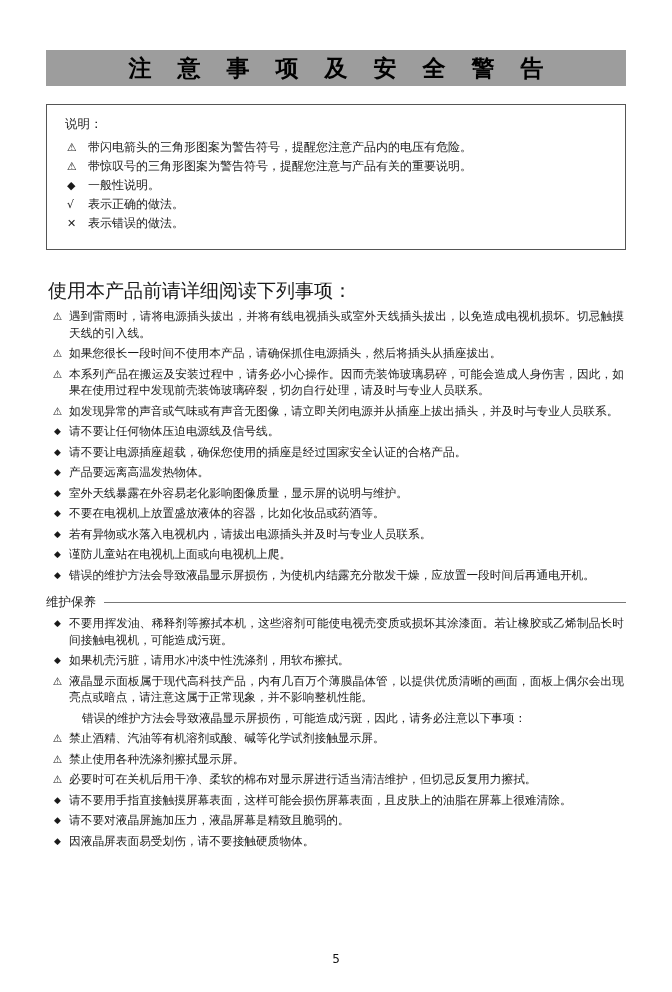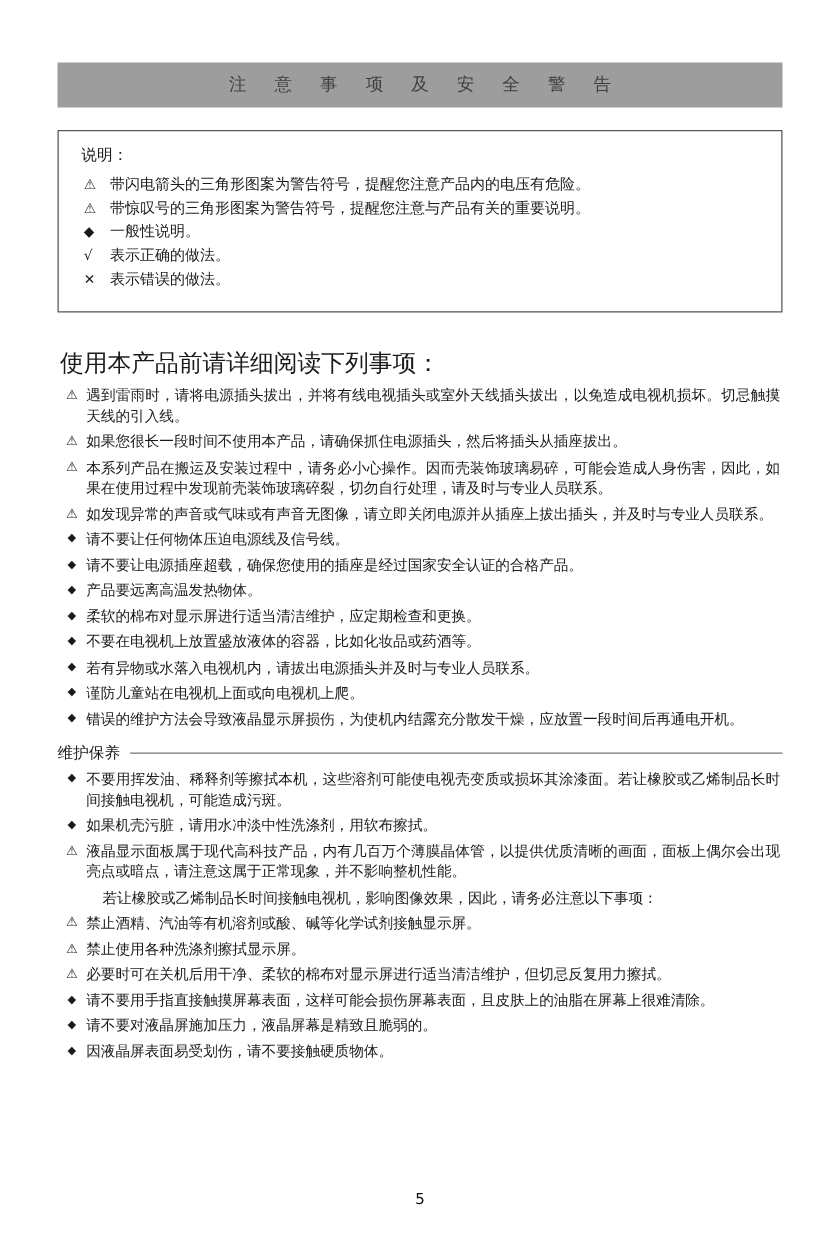--- a/index.html
+++ b/index.html
@@ -26,25 +26,25 @@
   
   .banner {
     margin-top: 50px;
     height: 36px;
     background: #9d9d9d;
     display: flex;
     align-items: center;
     justify-content: center;
   }
   .banner-title {
-    color: #404040;
-    font-size: 14px;
+    color: #000000;
+    font-size: 23px;
     letter-spacing: 9px;
     text-indent: 9px;
-    font-weight: normal;
+    font-weight: bold;
   }
   
   .legend-box {
     margin-top: 18px;
     border: 1px solid #555;
     padding: 11px 16px 17px 16px;
   }
   .legend-title {
     font-size: 12.5px;
     margin-bottom: 6px;
@@ -193,21 +193,21 @@
     <div class="item">
       <div class="sym diamond">◆</div>
       <div class="txt">请不要让电源插座超载，确保您使用的插座是经过国家安全认证的合格产品。</div>
     </div>
     <div class="item">
       <div class="sym diamond">◆</div>
       <div class="txt">产品要远离高温发热物体。</div>
     </div>
     <div class="item">
       <div class="sym diamond">◆</div>
-      <div class="txt">柔软的棉布对显示屏进行适当清洁维护，应定期检查和更换。</div>
+      <div class="txt">室外天线暴露在外容易老化影响图像质量，显示屏的说明与维护。</div>
     </div>
     <div class="item">
       <div class="sym diamond">◆</div>
       <div class="txt">不要在电视机上放置盛放液体的容器，比如化妆品或药酒等。</div>
     </div>
     <div class="item">
       <div class="sym diamond">◆</div>
       <div class="txt">若有异物或水落入电视机内，请拔出电源插头并及时与专业人员联系。</div>
     </div>
     <div class="item">
@@ -233,21 +233,21 @@
       <div class="sym diamond">◆</div>
       <div class="txt">如果机壳污脏，请用水冲淡中性洗涤剂，用软布擦拭。</div>
     </div>
   </div>
 
   <div>
     <div class="item">
       <div class="sym">⚠</div>
       <div class="txt">液晶显示面板属于现代高科技产品，内有几百万个薄膜晶体管，以提供优质清晰的画面，面板上偶尔会出现亮点或暗点，请注意这属于正常现象，并不影响整机性能。</div>
     </div>
-    <div class="subnote">若让橡胶或乙烯制品长时间接触电视机，影响图像效果，因此，请务必注意以下事项：</div>
+    <div class="subnote">错误的维护方法会导致液晶显示屏损伤，可能造成污斑，因此，请务必注意以下事项：</div>
     <div class="item">
       <div class="sym">⚠</div>
       <div class="txt">禁止酒精、汽油等有机溶剂或酸、碱等化学试剂接触显示屏。</div>
     </div>
     <div class="item">
       <div class="sym">⚠</div>
       <div class="txt">禁止使用各种洗涤剂擦拭显示屏。</div>
     </div>
     <div class="item">
       <div class="sym">⚠</div>

